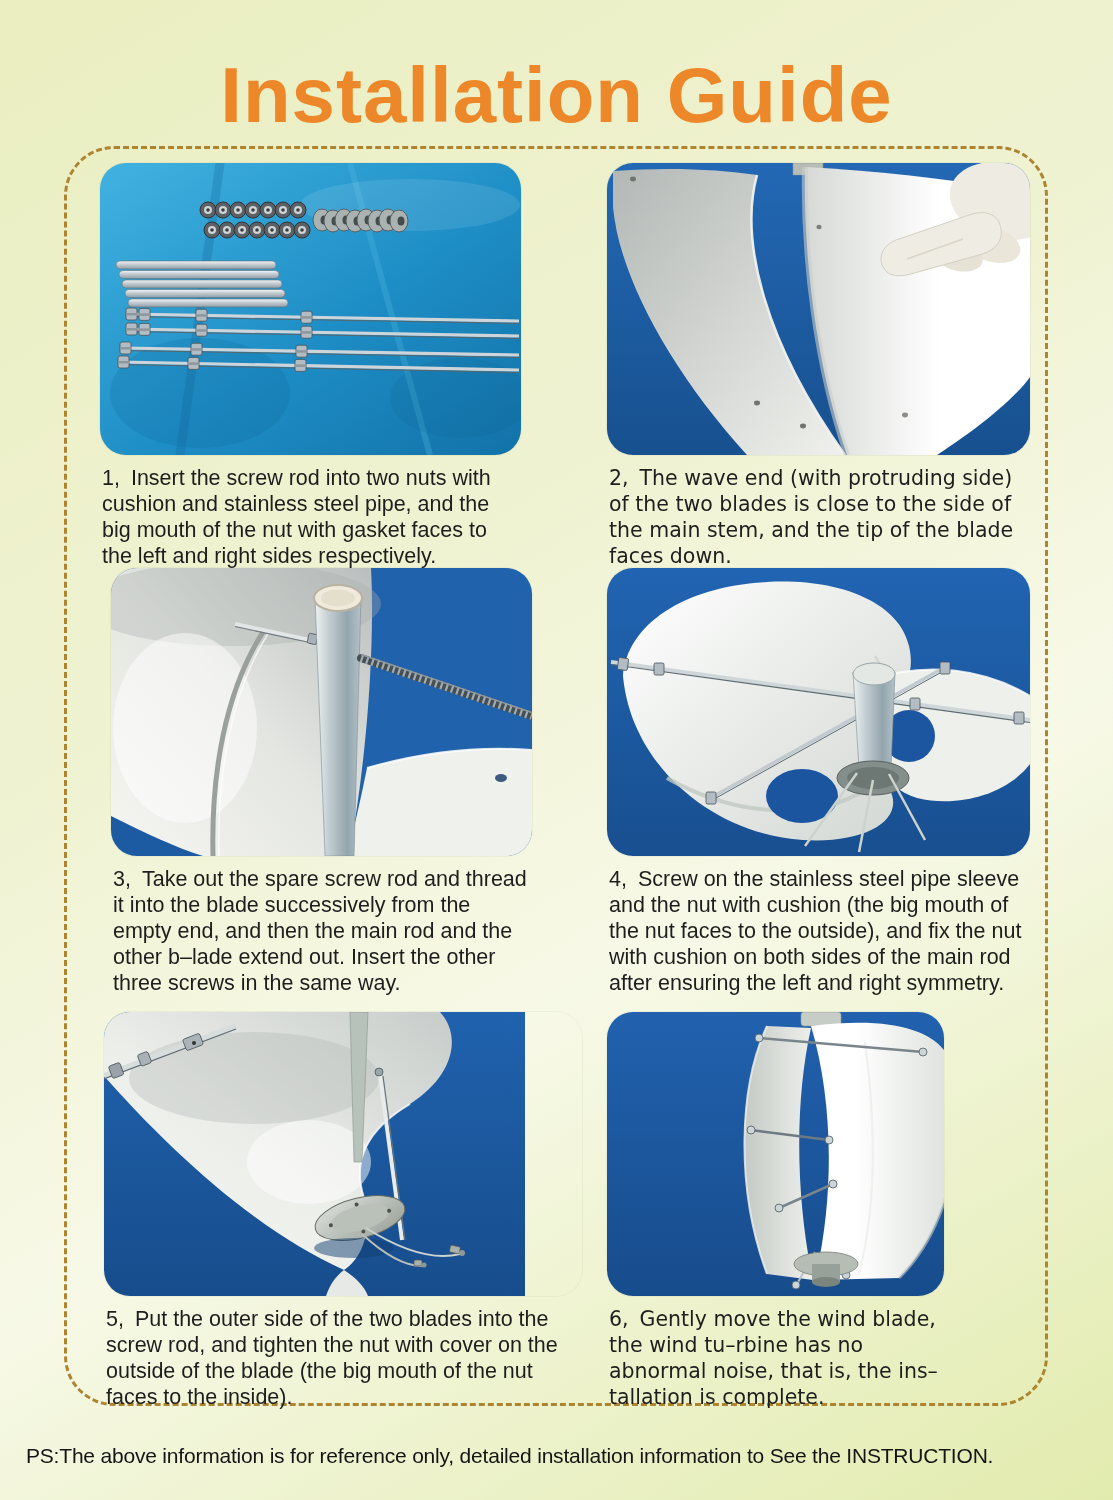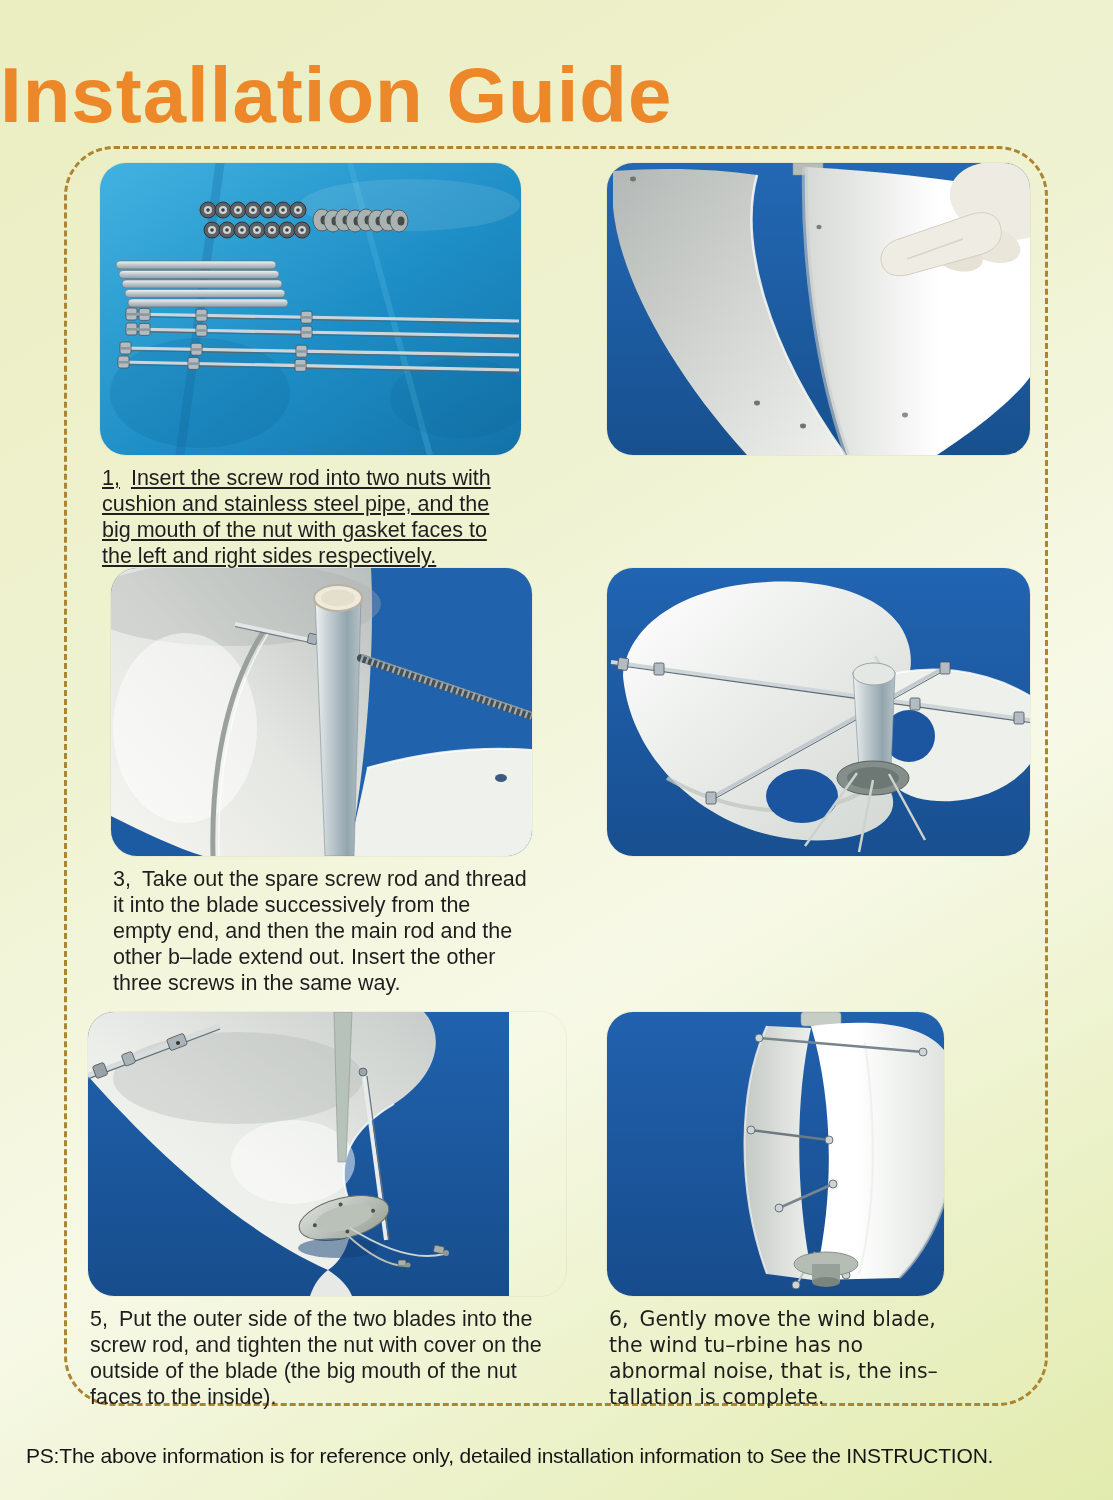--- a/index.html
+++ b/index.html
@@ -2,21 +2,21 @@
 <html><head>
 <meta charset="utf-8">
 <style>
   html,body{margin:0;padding:0;}
   body{
     width:1113px;height:1500px;position:relative;overflow:hidden;
     background:linear-gradient(150deg,#eaeec0 0%,#f0f3d3 40%,#f7f9e7 62%,#e2ebae 100%);
     font-family:"Liberation Sans",sans-serif;color:#202020;
   }
   .title{
-    position:absolute;top:50px;left:0;width:100%;margin:0;text-align:left;
+    position:absolute;top:50px;left:0;width:100%;margin:0;text-align:center;
     font-size:78px;font-weight:bold;letter-spacing:1px;color:#ec8829;
   }
   .frame{
     position:absolute;left:64px;top:146px;width:984px;height:1260px;box-sizing:border-box;
     border:3px dashed #ad8530;border-radius:50px;pointer-events:none;
   }
   .step{position:absolute;}
   .photo{border-radius:26px;overflow:hidden;line-height:0;box-shadow:0 0 0 1px rgba(0,0,0,0.04);}
   .photo svg{display:block;}
   .caption{margin:10px 2px 0 2px;font-size:21.5px;line-height:26px;color:#1e1e1e;}
@@ -29,21 +29,21 @@
 </style>
 </head>
 <body>
 
 <div class="page">
 
   <h1 class="title">Installation Guide</h1>
 
   <div class="frame"></div>
 
-  <section class="step" style="left:100px;top:163px;width:421px;text-decoration:underline;">
+  <section class="step" style="left:100px;top:163px;width:421px;">
     <div class="photo" aria-label="hardware parts (nuts, washers, pipes, screw rods) laid on blue cloth">
       <svg width="421" height="292" viewBox="0 0 421 292" role="img">
         <defs>
           <linearGradient id="p1cloth" x1="0" y1="0" x2="1" y2="1">
             <stop offset="0" stop-color="#41b2e0"></stop>
               <stop offset="0.55" stop-color="#1e8ec6"></stop>
               <stop offset="1" stop-color="#1272a8"></stop>
           </linearGradient>
           <linearGradient id="p1steel" x1="0" y1="0" x2="0" y2="1">
             <stop offset="0" stop-color="#f2f5f6"></stop>
@@ -162,20 +162,21 @@
           <ellipse cx="298" cy="252" rx="3" ry="2.4" fill="#8a8f8a"></ellipse>
         <g>
           <ellipse cx="396" cy="38" rx="54" ry="38" transform="rotate(14 396 38)" fill="#eeebe2"></ellipse>
           <ellipse cx="386" cy="82" rx="28" ry="17" transform="rotate(16 386 82)" fill="#eae6da"></ellipse>
           <ellipse cx="352" cy="94" rx="24" ry="14" transform="rotate(12 352 94)" fill="#e6e2d6"></ellipse>
           <path d="M276,104 C270,92 278,80 292,76 L362,52 C380,46 392,52 394,66 C396,78 388,88 372,92 L300,112 C288,114 280,112 276,104 Z" fill="#efece4" stroke="#d2cec0" stroke-width="1"></path>
           <path d="M300,96 L356,76" stroke="#d8d4c6" stroke-width="1.5" fill="none"></path>
         </g>
       </svg>
     </div>
+    <p class="caption"><span class="num">2,</span><span class="caption-text">The wave end (with protruding side) of the two blades is close to the side of the main stem, and the tip of the blade faces down.</span></p>
   </section>
 
   <section class="step" style="left:100px;top:568px;width:421px;margin-left:11px;">
     <div class="photo" aria-label="screw rod threaded through blade and main stem close-up">
       <svg width="421" height="288" viewBox="0 0 421 288" role="img">
         <defs>
           <linearGradient id="p3blade" x1="1" y1="0" x2="0" y2="1">
               <stop offset="0" stop-color="#b9bfbe"></stop>
               <stop offset="0.5" stop-color="#e4e6e2"></stop>
               <stop offset="1" stop-color="#f6f6f2"></stop>
@@ -255,23 +256,24 @@
         <ellipse cx="267" cy="106" rx="21" ry="11" fill="#e3e8e4" stroke="#98a4a8" stroke-width="1"></ellipse>
         <ellipse cx="266" cy="210" rx="36" ry="17" fill="#848e8a" stroke="#59615d" stroke-width="1"></ellipse>
         <ellipse cx="266" cy="210" rx="26" ry="11" fill="#6d7773"></ellipse>
         <g stroke="#ccd3cc" stroke-width="2.5">
           <path d="M250,205 L198,278"></path>
             <path d="M266,212 L252,284"></path>
             <path d="M282,206 L318,272"></path>
         </g>
       </svg>
     </div>
-  </section>
-
-  <section class="step" style="left:88px;top:1012px;width:478px;">
+    <p class="caption"><span class="num">4,</span><span class="caption-text">Screw on the stainless steel pipe sleeve and the nut with cushion (the big mouth of the nut faces to the outside), and fix the nut with cushion on both sides of the main rod after ensuring the left and right symmetry.</span></p>
+  </section>
+
+  <section class="step" style="left:104px;top:1012px;width:478px;">
     <div class="photo" aria-label="bottom of assembly with flange and screw rods fixed to blade">
       <svg width="421" height="284" viewBox="0 0 421 284" role="img">
         <defs>
           <linearGradient id="p5bg" x1="0" y1="0" x2="0" y2="1">
               <stop offset="0" stop-color="#2062ae"></stop>
               <stop offset="1" stop-color="#174d8c"></stop>
             </linearGradient>
           <linearGradient id="p5bl" x1="1" y1="0" x2="0" y2="1">
               <stop offset="0" stop-color="#c7ccca"></stop>
               <stop offset="0.55" stop-color="#eceeea"></stop>

